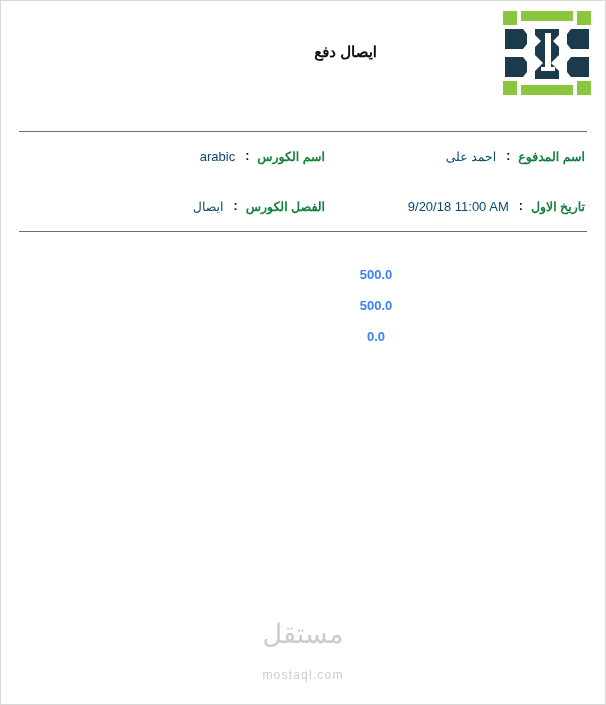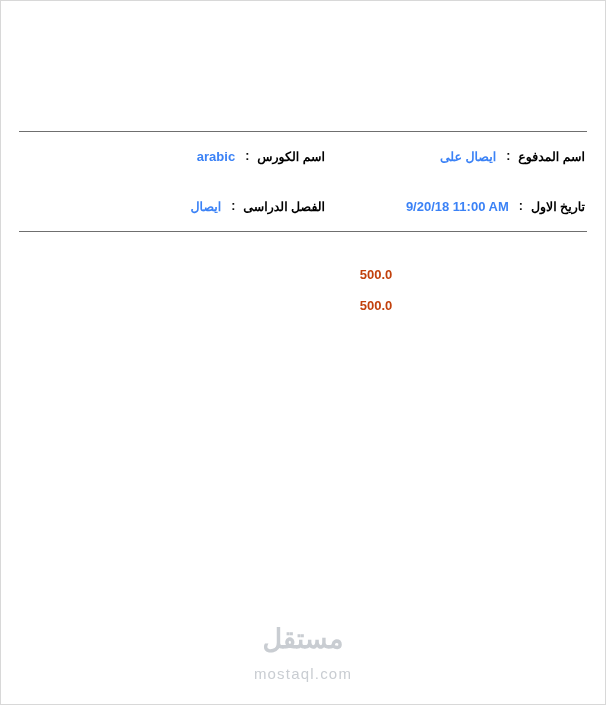--- a/index.html
+++ b/index.html
@@ -80,29 +80,29 @@
   .row2 { top: 50px; }
 
   .cell {
     display: flex;
     align-items: center;
     font-size: 12.5px;
     font-weight: bold;
     white-space: nowrap;
   }
   .cell .lbl {
-    color: #000000;
+    color: #15803d;
   }
   .cell .colon {
     margin: 0 8px 0 10px;
     color: #111;
   }
   .cell .val {
-    color: #3b82f6;
-    font-weight: bold;
+    color: #0c4a6e;
+    font-weight: normal;
   }
   
   .c1 { position: absolute; right: 2px; }
   .c2 { position: absolute; right: 262px; }
 
   .val-latin {
     font-family: "Liberation Sans", sans-serif;
     direction: ltr;
     unicode-bidi: embed;
     font-size: 13px;
@@ -125,96 +125,124 @@
   .amt-label {
     width: 118px;
     text-align: right;
     color: #111;
   }
   .amt-value {
     width: 118px;
     text-align: center;
     direction: ltr;
     unicode-bidi: embed;
-    color: #c2410c;
+    color: #3b82f6;
     font-size: 13px;
   }
 
   
   .watermark {
     position: absolute;
     left: 0;
     right: 0;
     bottom: 22px;
     text-align: center;
     opacity: 1;
   }
   .wm-word {
     font-size: 27px;
-    font-weight: bold;
+    font-weight: normal;
     color: #c9cdd2;
     letter-spacing: 1px;
     line-height: 1;
     margin-top: 48px;
   }
   .wm-sub {
-    margin-top: 12px;
-    font-size: 15px;
+    margin-top: 20px;
+    font-size: 12px;
     color: #c9cdd2;
     letter-spacing: 1.2px;
     direction: ltr;
   }
 </style>
 </head>
 <body>
 
 <div class="page">
 
+  <div class="header">
+    <div class="doc-title">ايصال دفع</div>
+
+    <div class="logo">
+      <svg width="92" height="88" viewBox="0 0 92 88" xmlns="http://www.w3.org/2000/svg">
+
+        <rect x="2" y="2" width="14" height="14" fill="#8cc63f"></rect>
+        <rect x="76" y="2" width="14" height="14" fill="#8cc63f"></rect>
+        <rect x="2" y="72" width="14" height="14" fill="#8cc63f"></rect>
+        <rect x="76" y="72" width="14" height="14" fill="#8cc63f"></rect>
+
+        <rect x="20" y="2" width="52" height="10" fill="#8cc63f"></rect>
+        <rect x="20" y="76" width="52" height="10" fill="#8cc63f"></rect>
+
+        <path d="M4 20 h18 l8 10 -8 10 H4 z" fill="#1b3a4b"></path>
+        <path d="M88 20 H70 l-8 10 8 10 h18 z" fill="#1b3a4b"></path>
+        <path d="M4 48 h18 l8 10 -8 10 H4 z" fill="#1b3a4b"></path>
+        <path d="M88 48 H70 l-8 10 8 10 h18 z" fill="#1b3a4b"></path>
+
+        <rect x="26" y="16" width="40" height="56" fill="#ffffff"></rect>
+
+        <path d="M34 20 h24 v6 l-6 6 6 6 v8 l-8 8 8 8 v8 H34 v-8 l8-8 -8-8 v-8 l6-6 -6-6 z" fill="#1b3a4b"></path>
+        <path d="M44 24 h6 v36 h-6 z" fill="#ffffff"></path>
+        <path d="M40 58 h14 v4 H40 z" fill="#ffffff"></path>
+      </svg>
+    </div>
+  </div>
 
   <div class="rule rule-top"></div>
   <div class="rule rule-bottom"></div>
 
   <div class="info">
 
     <div class="info-row row1">
       <div class="cell c1">
         <span class="lbl">اسم المدفوع</span>
         <span class="colon">:</span>
-        <span class="val">ايصال على</span>
+        <span class="val">احمد على</span>
       </div>
       <div class="cell c2">
         <span class="lbl">اسم الكورس</span>
         <span class="colon">:</span>
         <span class="val val-latin">arabic</span>
       </div>
     </div>
 
     <div class="info-row row2">
       <div class="cell c1">
         <span class="lbl">تاريخ الاول</span>
         <span class="colon">:</span>
         <span class="val val-latin">9/20/18 11:00 AM</span>
       </div>
       <div class="cell c2">
-        <span class="lbl">الفصل الدراسى</span>
+        <span class="lbl">الفصل الكورس</span>
         <span class="colon">:</span>
         <span class="val">ايصال</span>
       </div>
     </div>
 
   </div>
 
   <div class="amounts">
     <div class="amt-row">
       <div class="amt-value">500.0</div>
     </div>
     <div class="amt-row">
       <div class="amt-value">500.0</div>
     </div>
     <div class="amt-row">
+      <div class="amt-value">0.0</div>
     </div>
   </div>
 
   <div class="watermark">
     <div class="wm-word">مستقل</div>
     <div class="wm-sub">mostaql.com</div>
   </div>
 
 </div>
 

